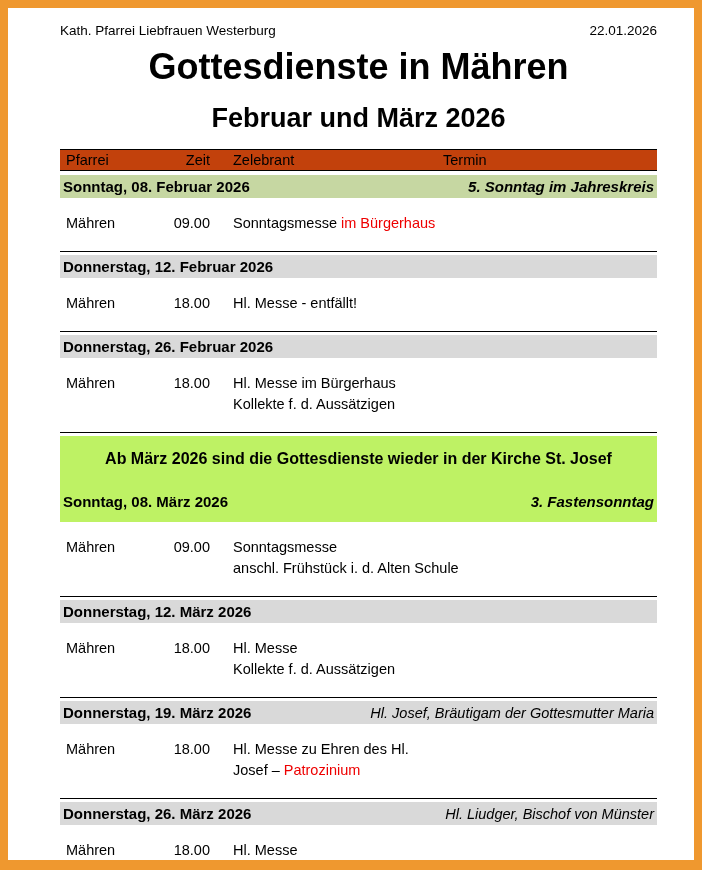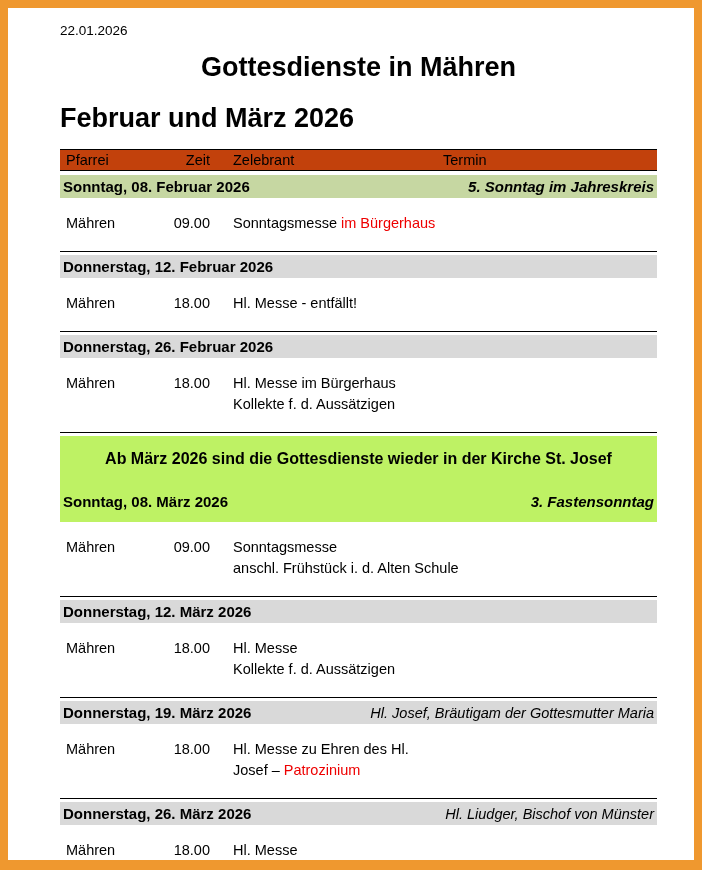--- a/index.html
+++ b/index.html
@@ -7,22 +7,22 @@
     width:702px;height:870px;box-sizing:border-box;
     border:8px solid #EF982F;border-bottom-width:10px;
     background:#fff;overflow:hidden;
     font-family:"Liberation Sans",sans-serif;color:#000;
   }
   .inner{padding:0 37px 0 52px;}
   
   .topbar{display:flex;justify-content:space-between;padding-top:14px;
     font-size:13.5px;line-height:17px;}
   
-  .title1{margin:12px 0 0;font-size:27px;line-height:32px;font-weight:bold;text-align:center;}
-  .title2{margin:19px 0 14px;font-size:27px;line-height:32px;font-weight:bold;text-align:left;}
+  .title1{margin:12px 0 0;font-size:36px;line-height:32px;font-weight:bold;text-align:center;}
+  .title2{margin:19px 0 14px;font-size:27px;line-height:32px;font-weight:bold;text-align:center;}
   
   .grid{display:grid;grid-template-columns:100px 44px 23px 210px 1fr;padding-left:6px;}
   .colheader{
     margin-top:15px;height:20px;align-items:center;
     background:#c2410c;border-top:1px solid #000;border-bottom:1px solid #000;
     font-size:14.5px;
   }
   .colheader .zeit{text-align:right;}
   
   .rule{margin-top:17px;border-top:1px solid #000;height:0;}
@@ -47,20 +47,21 @@
   .row .termin{grid-column:4 / 6;}
   .red{color:#EE0000;}
 </style>
 </head>
 <body>
 
 <div class="page">
   <div class="inner">
 
     <div class="topbar">
+      <span>Kath. Pfarrei Liebfrauen Westerburg</span>
       <span>22.01.2026</span>
     </div>
 
     <h1 class="title1">Gottesdienste in Mähren</h1>
     <h1 class="title2">Februar und März 2026</h1>
 
     <div>
 
       <div class="grid colheader">
         <span>Pfarrei</span>

